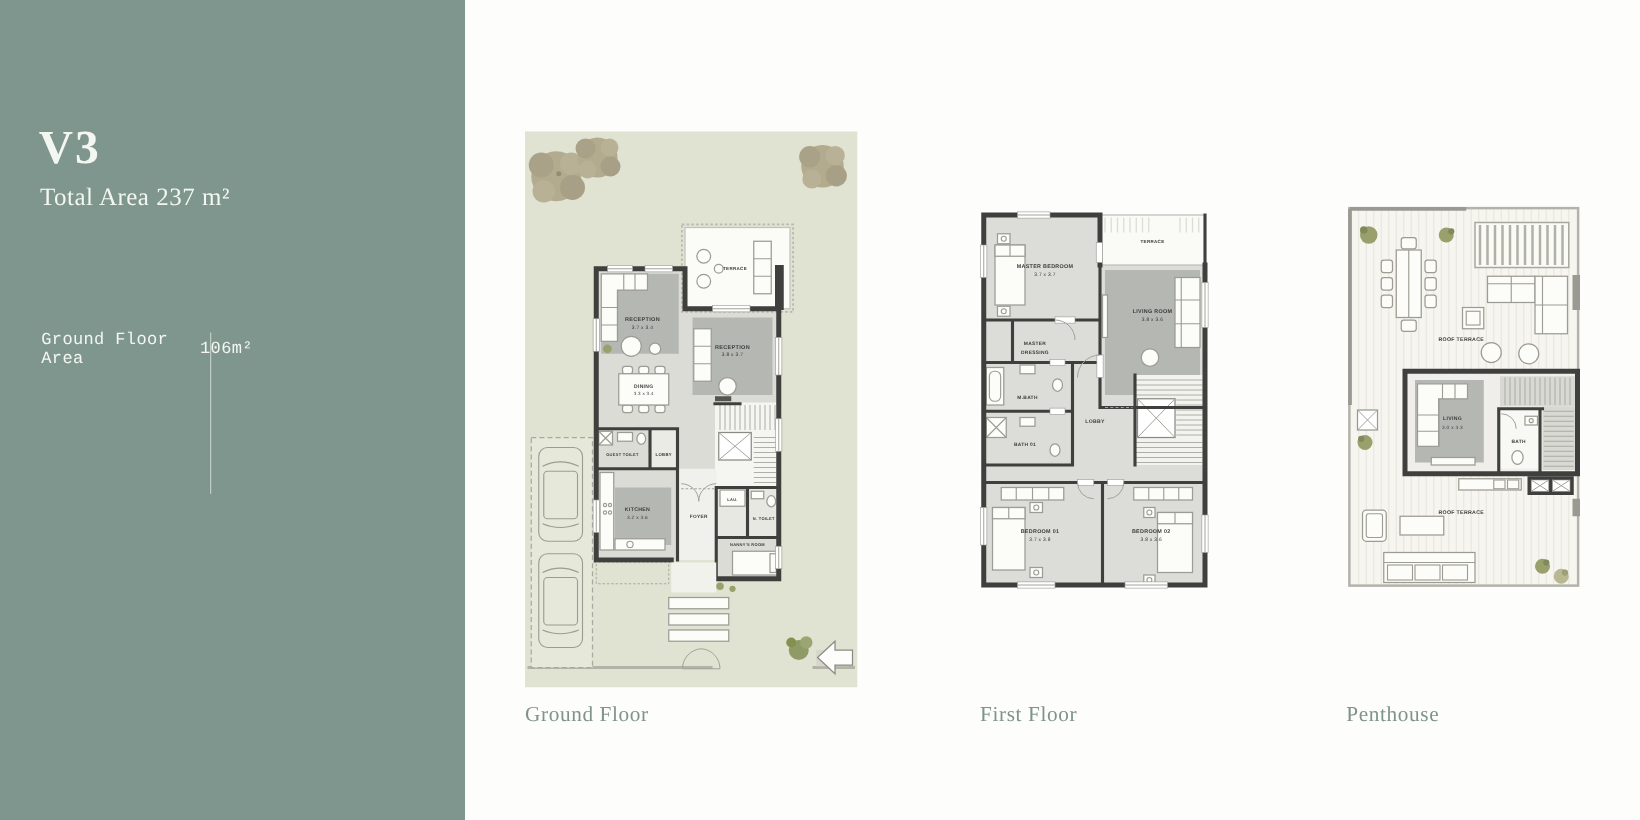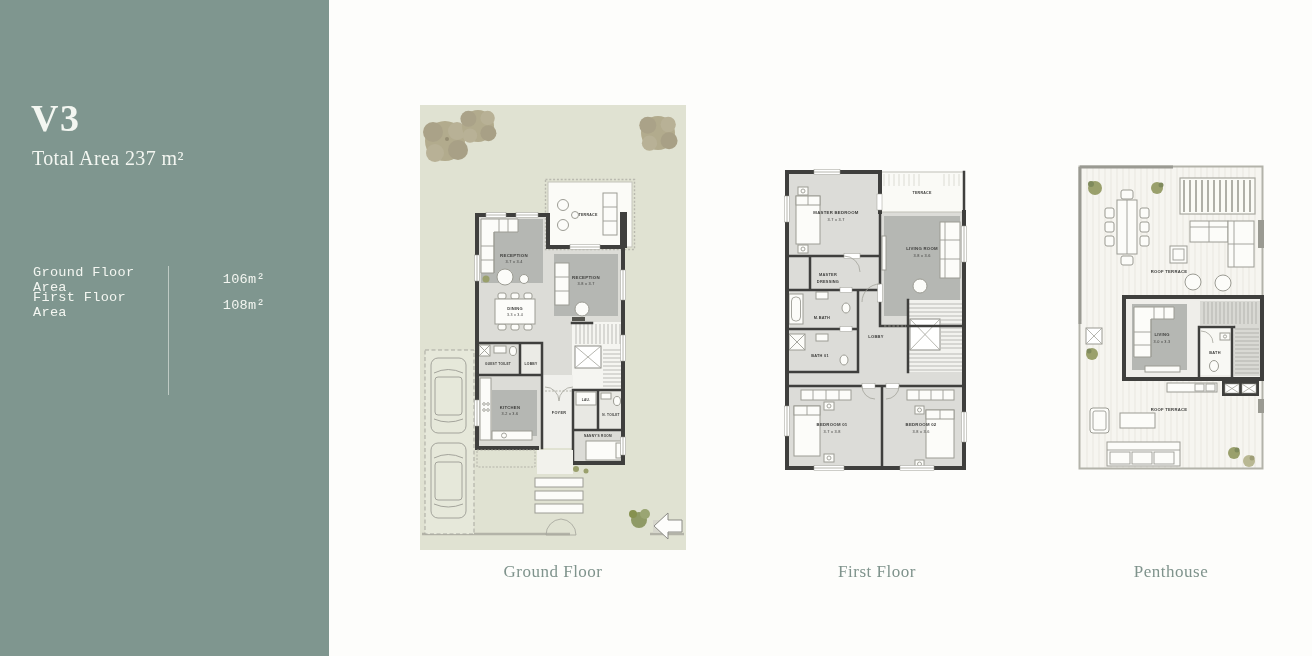--- a/index.html
+++ b/index.html
@@ -1,30 +1,30 @@
 <!DOCTYPE html>
 <html><head>
 <meta charset="utf-8">
 <style>
   html,body{margin:0;padding:0;}
   body{
     width:1312px;height:656px;position:relative;overflow:hidden;
     background:#fdfdfb;font-family:"Liberation Serif",serif;
   }
   
-  .sidebar{position:absolute;left:0;top:0;width:329px;height:656px;background:#7f968f;color:#f3f6f1;}
+  .sidebar{position:absolute;left:0;top:0;width:329px;height:656px;background:#7f968f;color:#f3f6f1;padding-left:43px;}
   .unit-name{position:absolute;left:31px;top:96px;font-size:38px;font-weight:700;letter-spacing:1.5px;}
   .total-area{position:absolute;left:32px;top:147px;font-size:20px;letter-spacing:.4px;}
   .area-table{position:absolute;left:33px;top:267px;width:240px;}
   .area-row{display:flex;align-items:center;height:25.4px;font-size:13.6px;letter-spacing:.3px;font-family:Liberation Mono, monospace;}
   .area-row .row-label{width:127px;}
-  .area-row .row-value{width:105px;text-align:right;}
+  .area-row .row-value{width:105px;text-align:left;}
   .table-divider{position:absolute;left:168px;top:266px;width:1px;height:129px;background:rgba(243,246,241,.55);}
   
-  .caption{position:absolute;top:562px;font-size:17px;color:#7f938c;letter-spacing:.5px;text-align:center;}
+  .caption{position:absolute;top:562px;font-size:17px;color:#7f938c;letter-spacing:.5px;text-align:left;}
   
   .plan{position:absolute;}
   .wall{stroke:#3f3f3d;fill:none;stroke-linecap:square;}
   .w4{stroke-width:4px;}
   .w25{stroke-width:2.5px;}
   .furn{fill:#fcfcf9;stroke:#9c9c94;stroke-width:1px;}
   .furnl{fill:none;stroke:#9c9c94;stroke-width:.9px;}
   .thin{fill:none;stroke:#a3a39b;stroke-width:.8px;}
   .hatch{stroke:#a5a59d;stroke-width:.7px;}
   .win{fill:#ffffff;stroke:#9c9c94;stroke-width:.5px;}
@@ -36,24 +36,20 @@
 <body>
 
 <div class="sidebar">
   <div class="unit-name">V3</div>
   <div class="total-area">Total Area 237 m²</div>
   <div class="area-table">
     <div class="area-row">
       <span class="row-label">Ground Floor Area</span>
       <span class="row-value">106m²</span>
     </div>
-    <div class="area-row">
-      <span class="row-label">First Floor Area</span>
-      <span class="row-value">108m²</span>
-    </div>
   </div>
   <div class="table-divider"></div>
 </div>
 
 <svg class="plan" style="left:420px;top:105px" width="266" height="445" viewBox="0 0 266 445">
   <rect width="266" height="445" fill="#e0e2d2"></rect>
   <path d="M2,429 H150 M230,429 H264" stroke="#b3b3a8" stroke-width="2.5"></path>
 
   <g>
     <rect x="5" y="245" width="49" height="184" fill="#e6e8da" stroke="#a9a9a0" stroke-width="1" stroke-dasharray="4,2.5"></rect>

